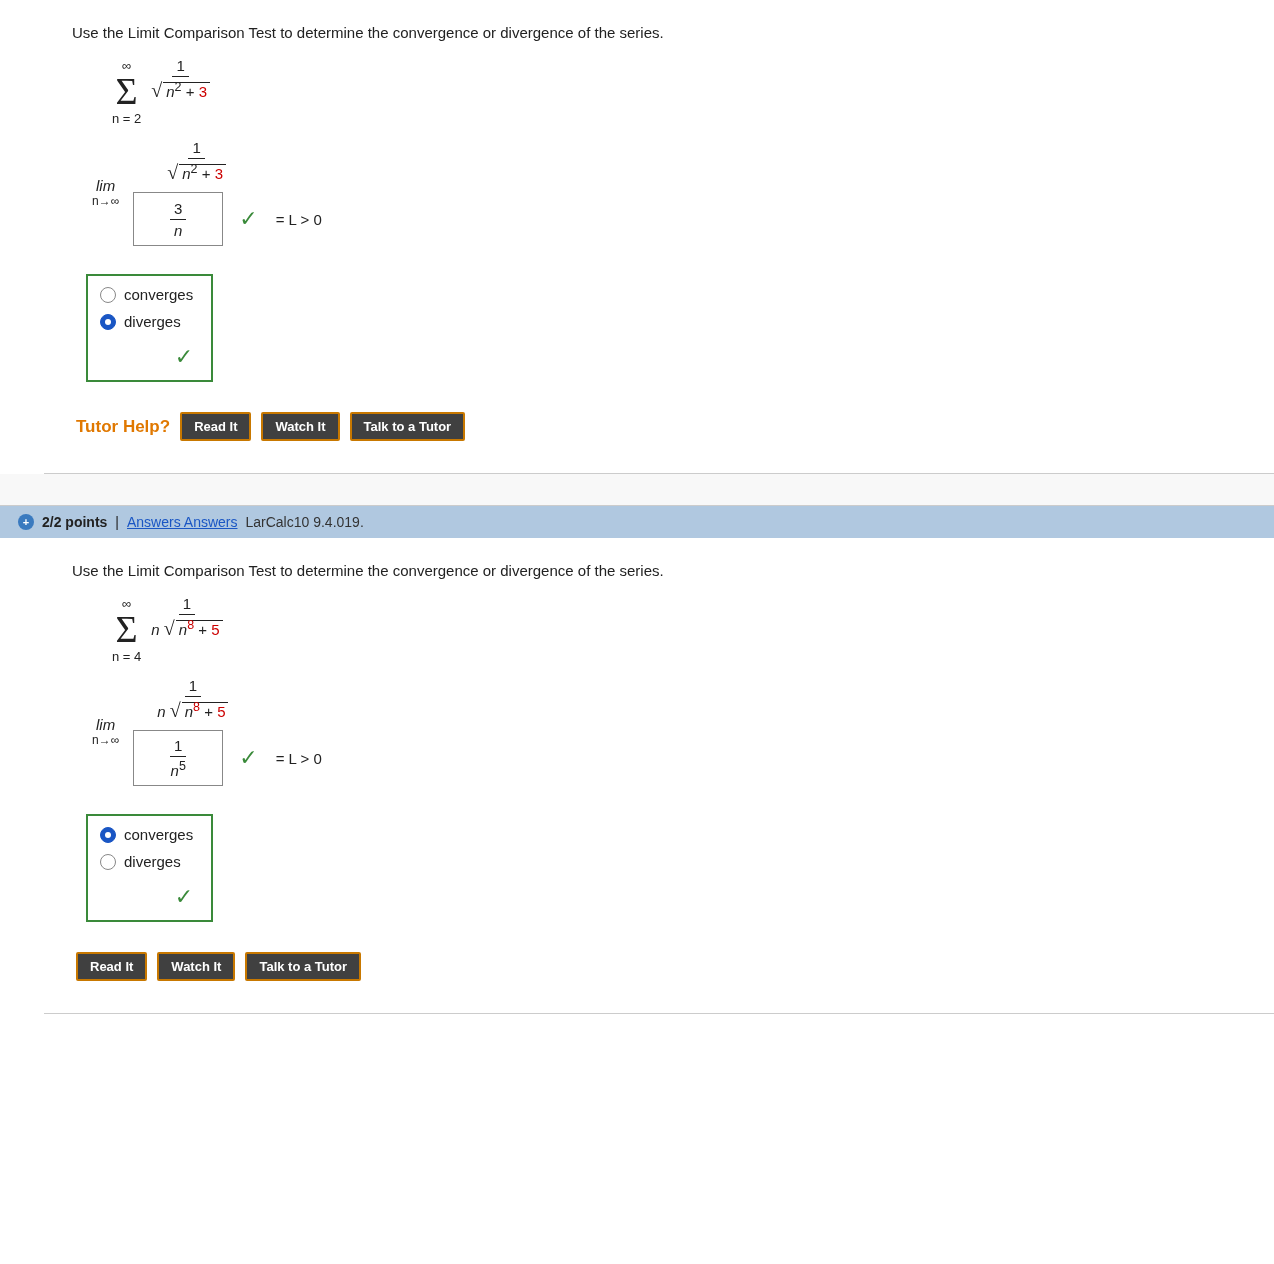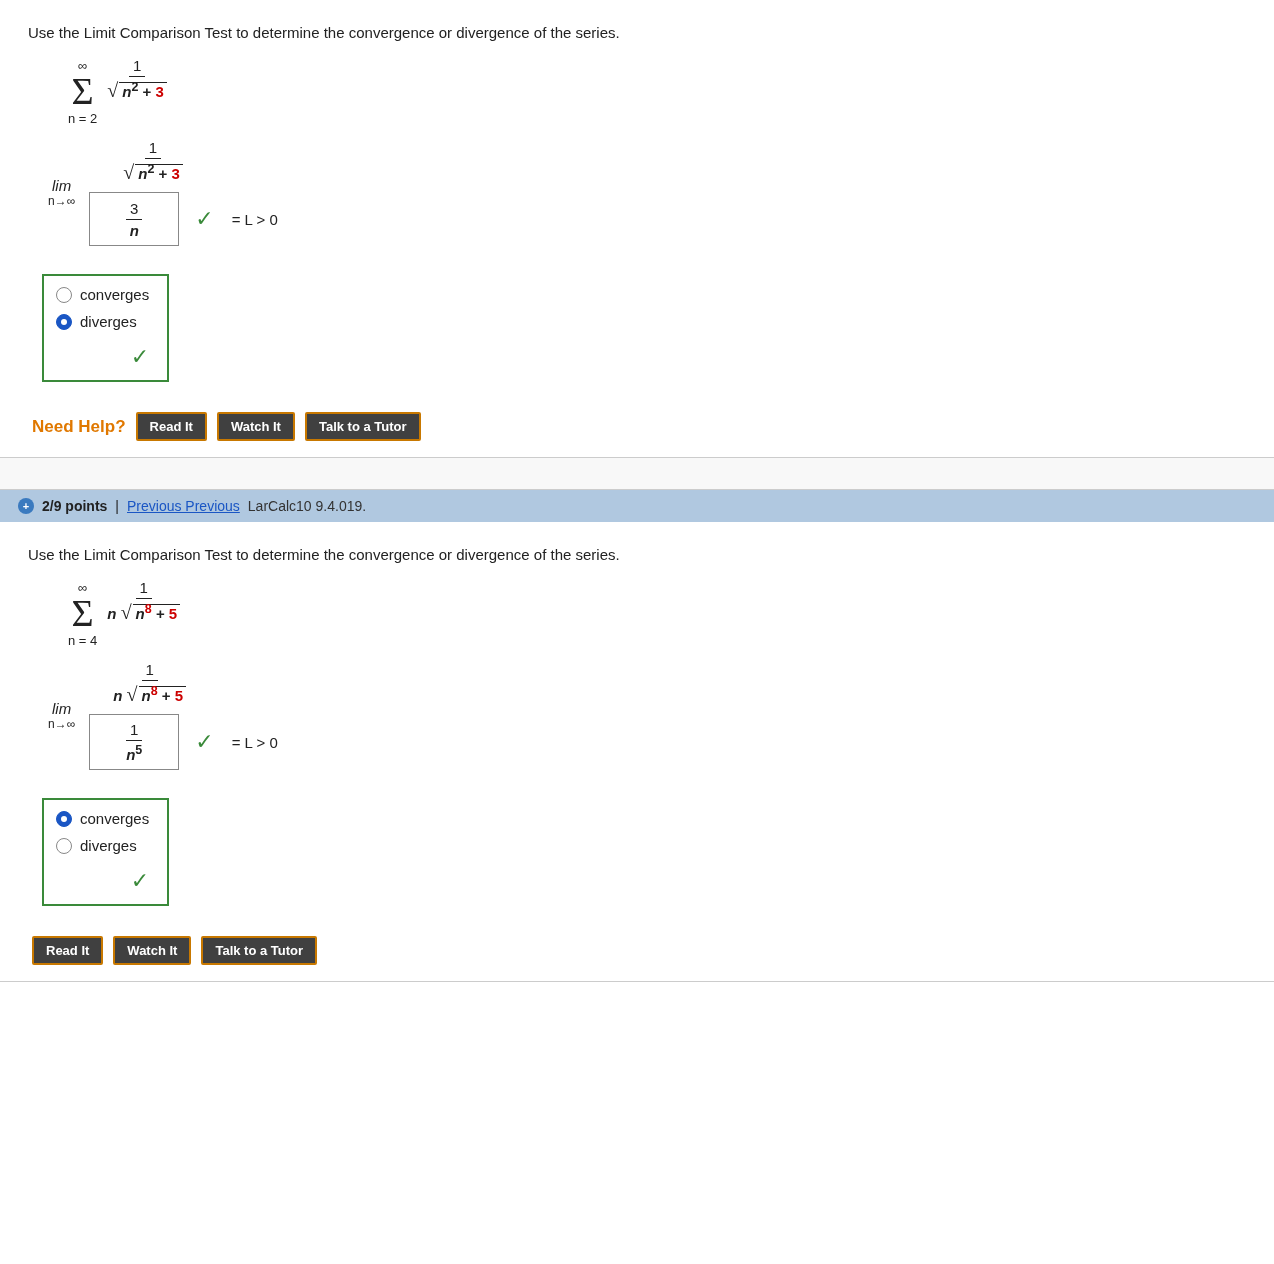--- a/index.html
+++ b/index.html
@@ -5,23 +5,24 @@
     * { box-sizing: border-box; margin: 0; padding: 0; }
     body {
       font-family: Arial, sans-serif;
       font-size: 15px;
       background: #fff;
       color: #222;
       width: 1274px;
     }
 
     .problem-section {
-      padding: 24px 28px 16px 28px;
+      padding: 24px 28px 32px 28px;
       border-bottom: 1px solid #ccc;
       background: #fff;
+      margin-left: 44px;
     }
 
     .problem-text {
       font-size: 15px;
       margin-bottom: 16px;
     }
 
     .math-series {
       display: flex;
       align-items: flex-start;
@@ -62,21 +63,20 @@
       text-align: center;
       font-size: 15px;
     }
 
     .frac-den {
       padding-top: 2px;
       padding-left: 4px;
       padding-right: 4px;
       text-align: center;
       font-size: 15px;
-      font-weight: bold;
     }
 
     .sqrt-symbol {
       font-size: 20px;
       margin-right: 1px;
       font-family: serif;
     }
 
     .sqrt-content {
       border-top: 1.5px solid #222;
@@ -277,34 +277,34 @@
       <div class="radio-circle selected"></div>
       <span>diverges</span>
     </div>
     <div style="text-align:right; margin-top:4px;">
       <span class="checkmark-green">✓</span>
     </div>
   </div>
 
   
   <div class="need-help-row">
-    <span class="orange-text">Need Help?</span>
+    <span class="orange-text">Tutor Help?</span>
     <button class="help-btn">Read It</button>
     <button class="help-btn">Watch It</button>
     <button class="help-btn">Talk to a Tutor</button>
   </div>
 </div>
 
 <div style="height:32px; background:#f8f8f8; border-bottom:1px solid #ccc;"></div>
 
 <div class="score-bar">
   <div class="score-circle">+</div>
-  <span class="score-bold">2/9 points</span>
+  <span class="score-bold">2/2 points</span>
   <span>|</span>
-  <span class="score-link">Previous Previous</span>
+  <span class="score-link">Answers Answers</span>
   <span class="score-ref">LarCalc10 9.4.019.</span>
 </div>
 
 <div class="problem-section">
   <div class="problem-text">Use the Limit Comparison Test to determine the convergence or divergence of the series.</div>
 
   
   <div class="math-series">
     <div class="sigma-block">
       <span class="sigma-sub">∞</span>

